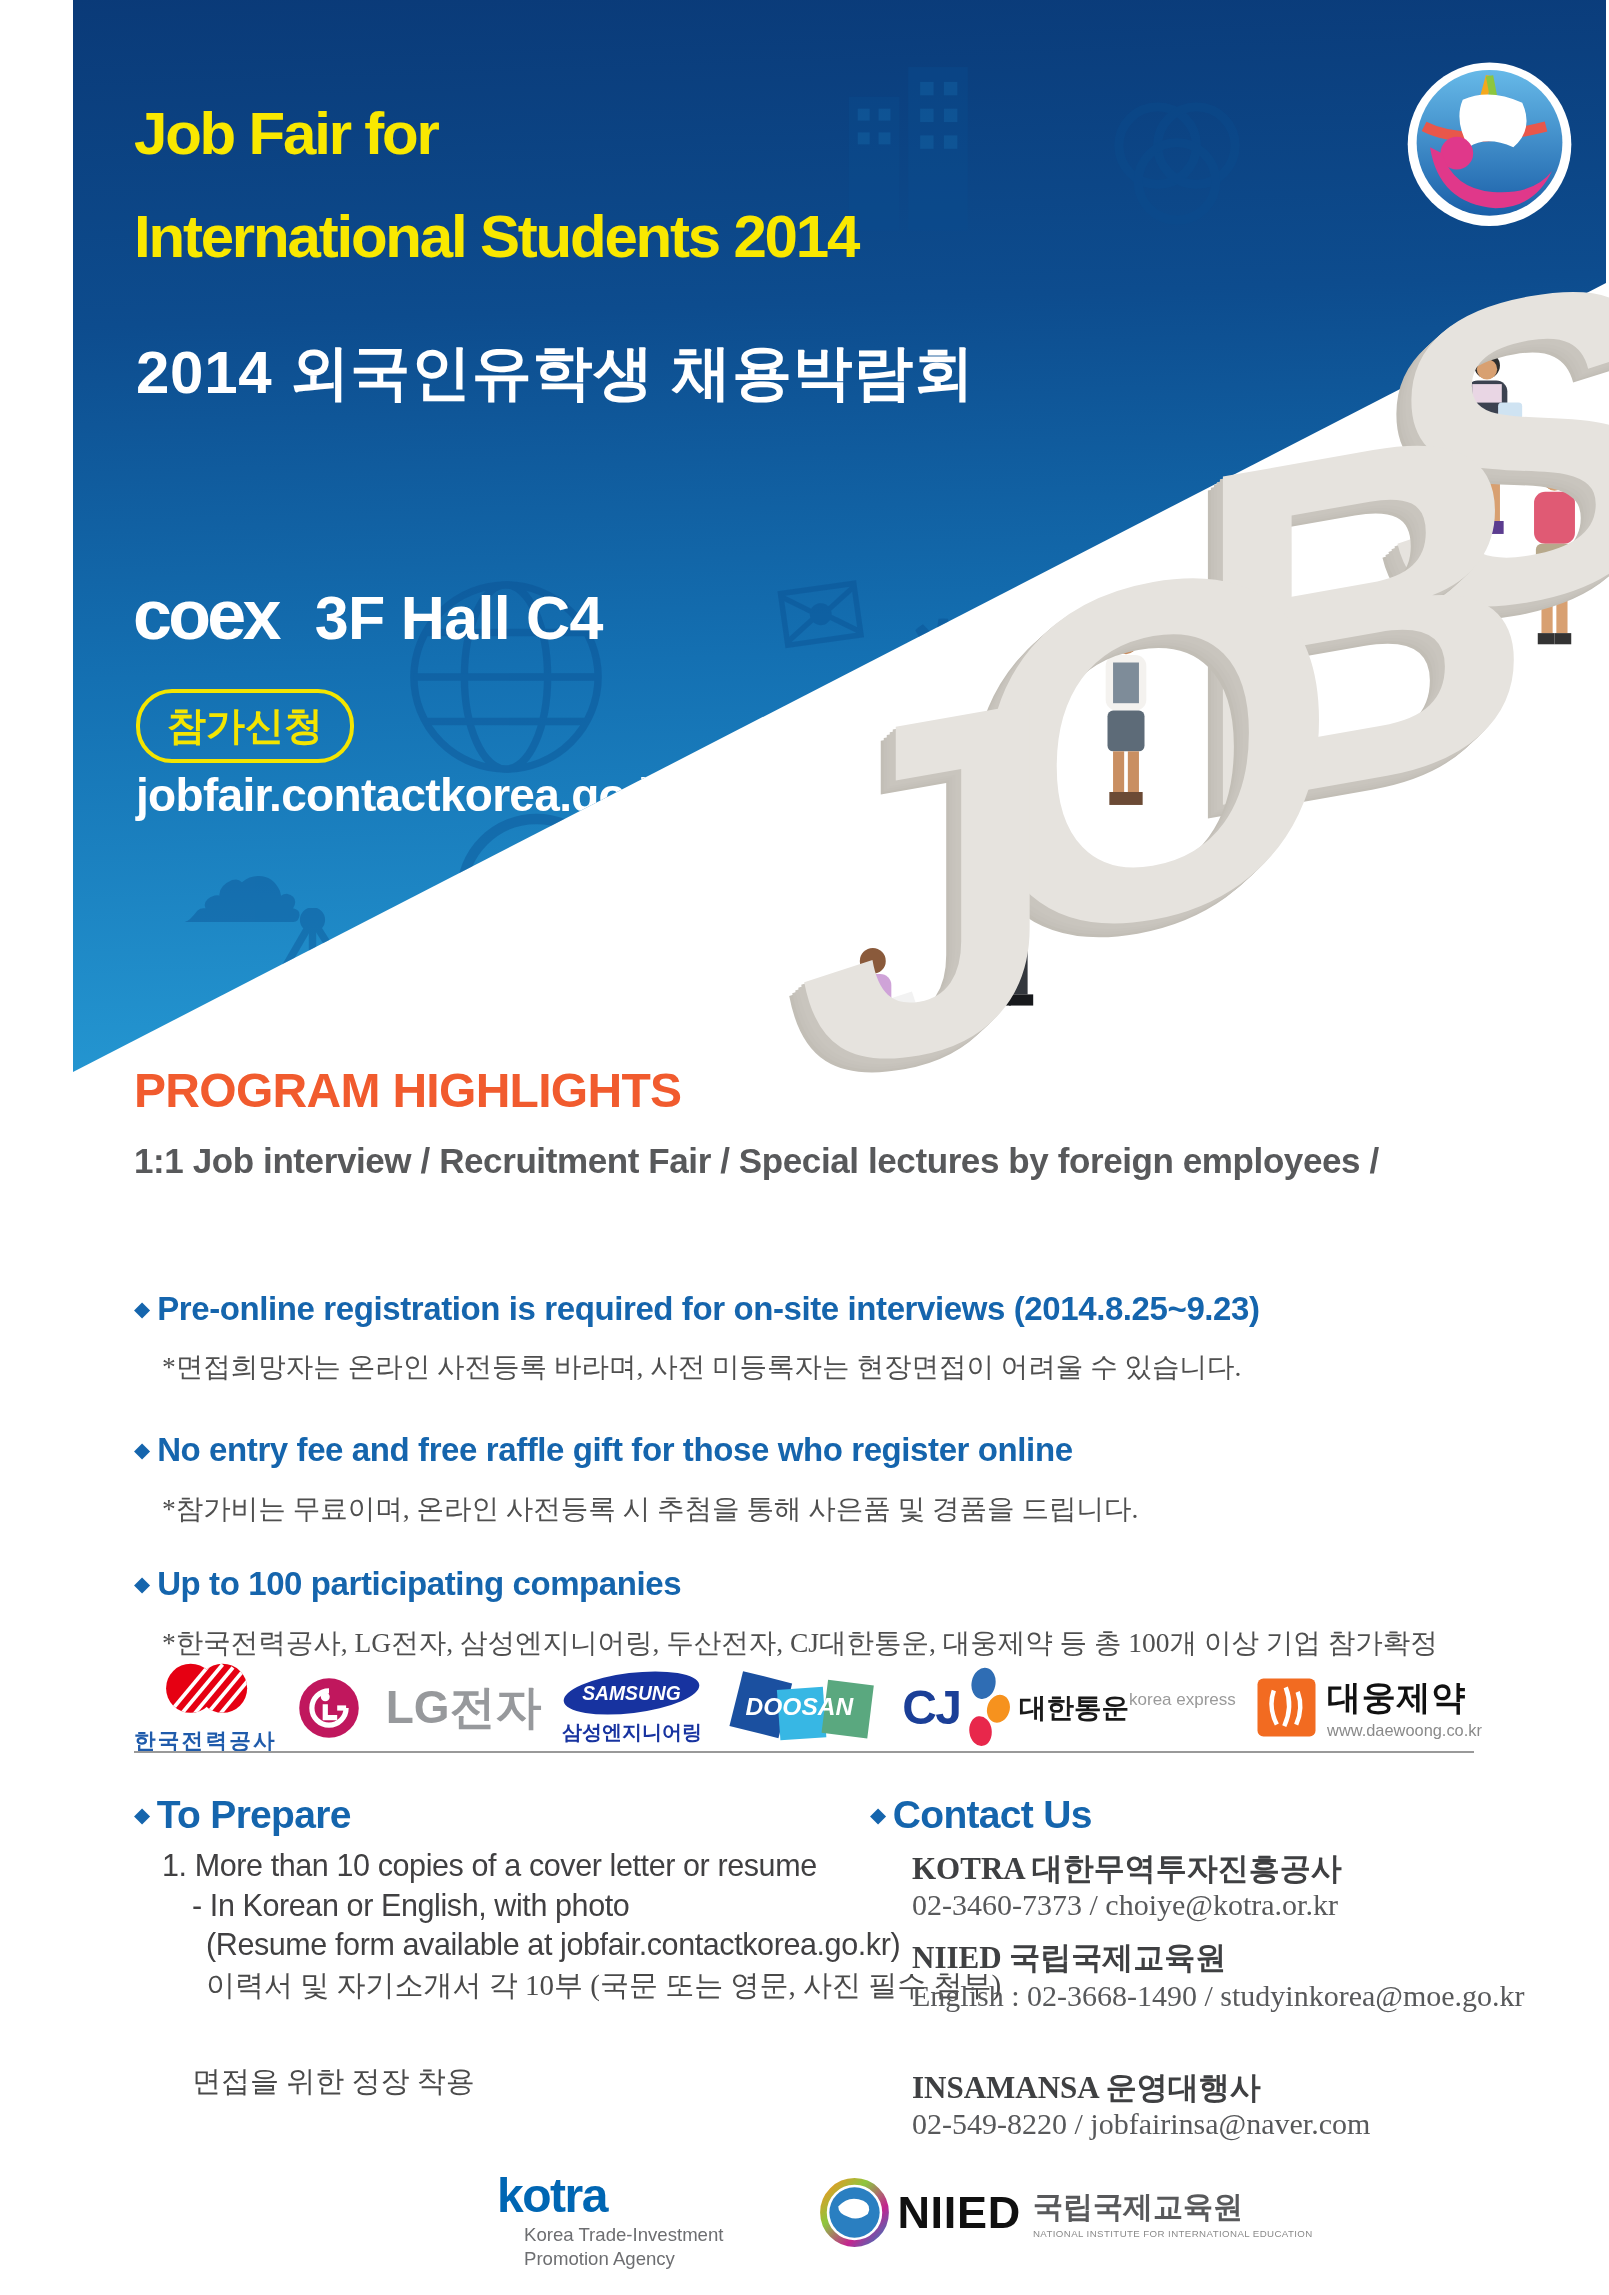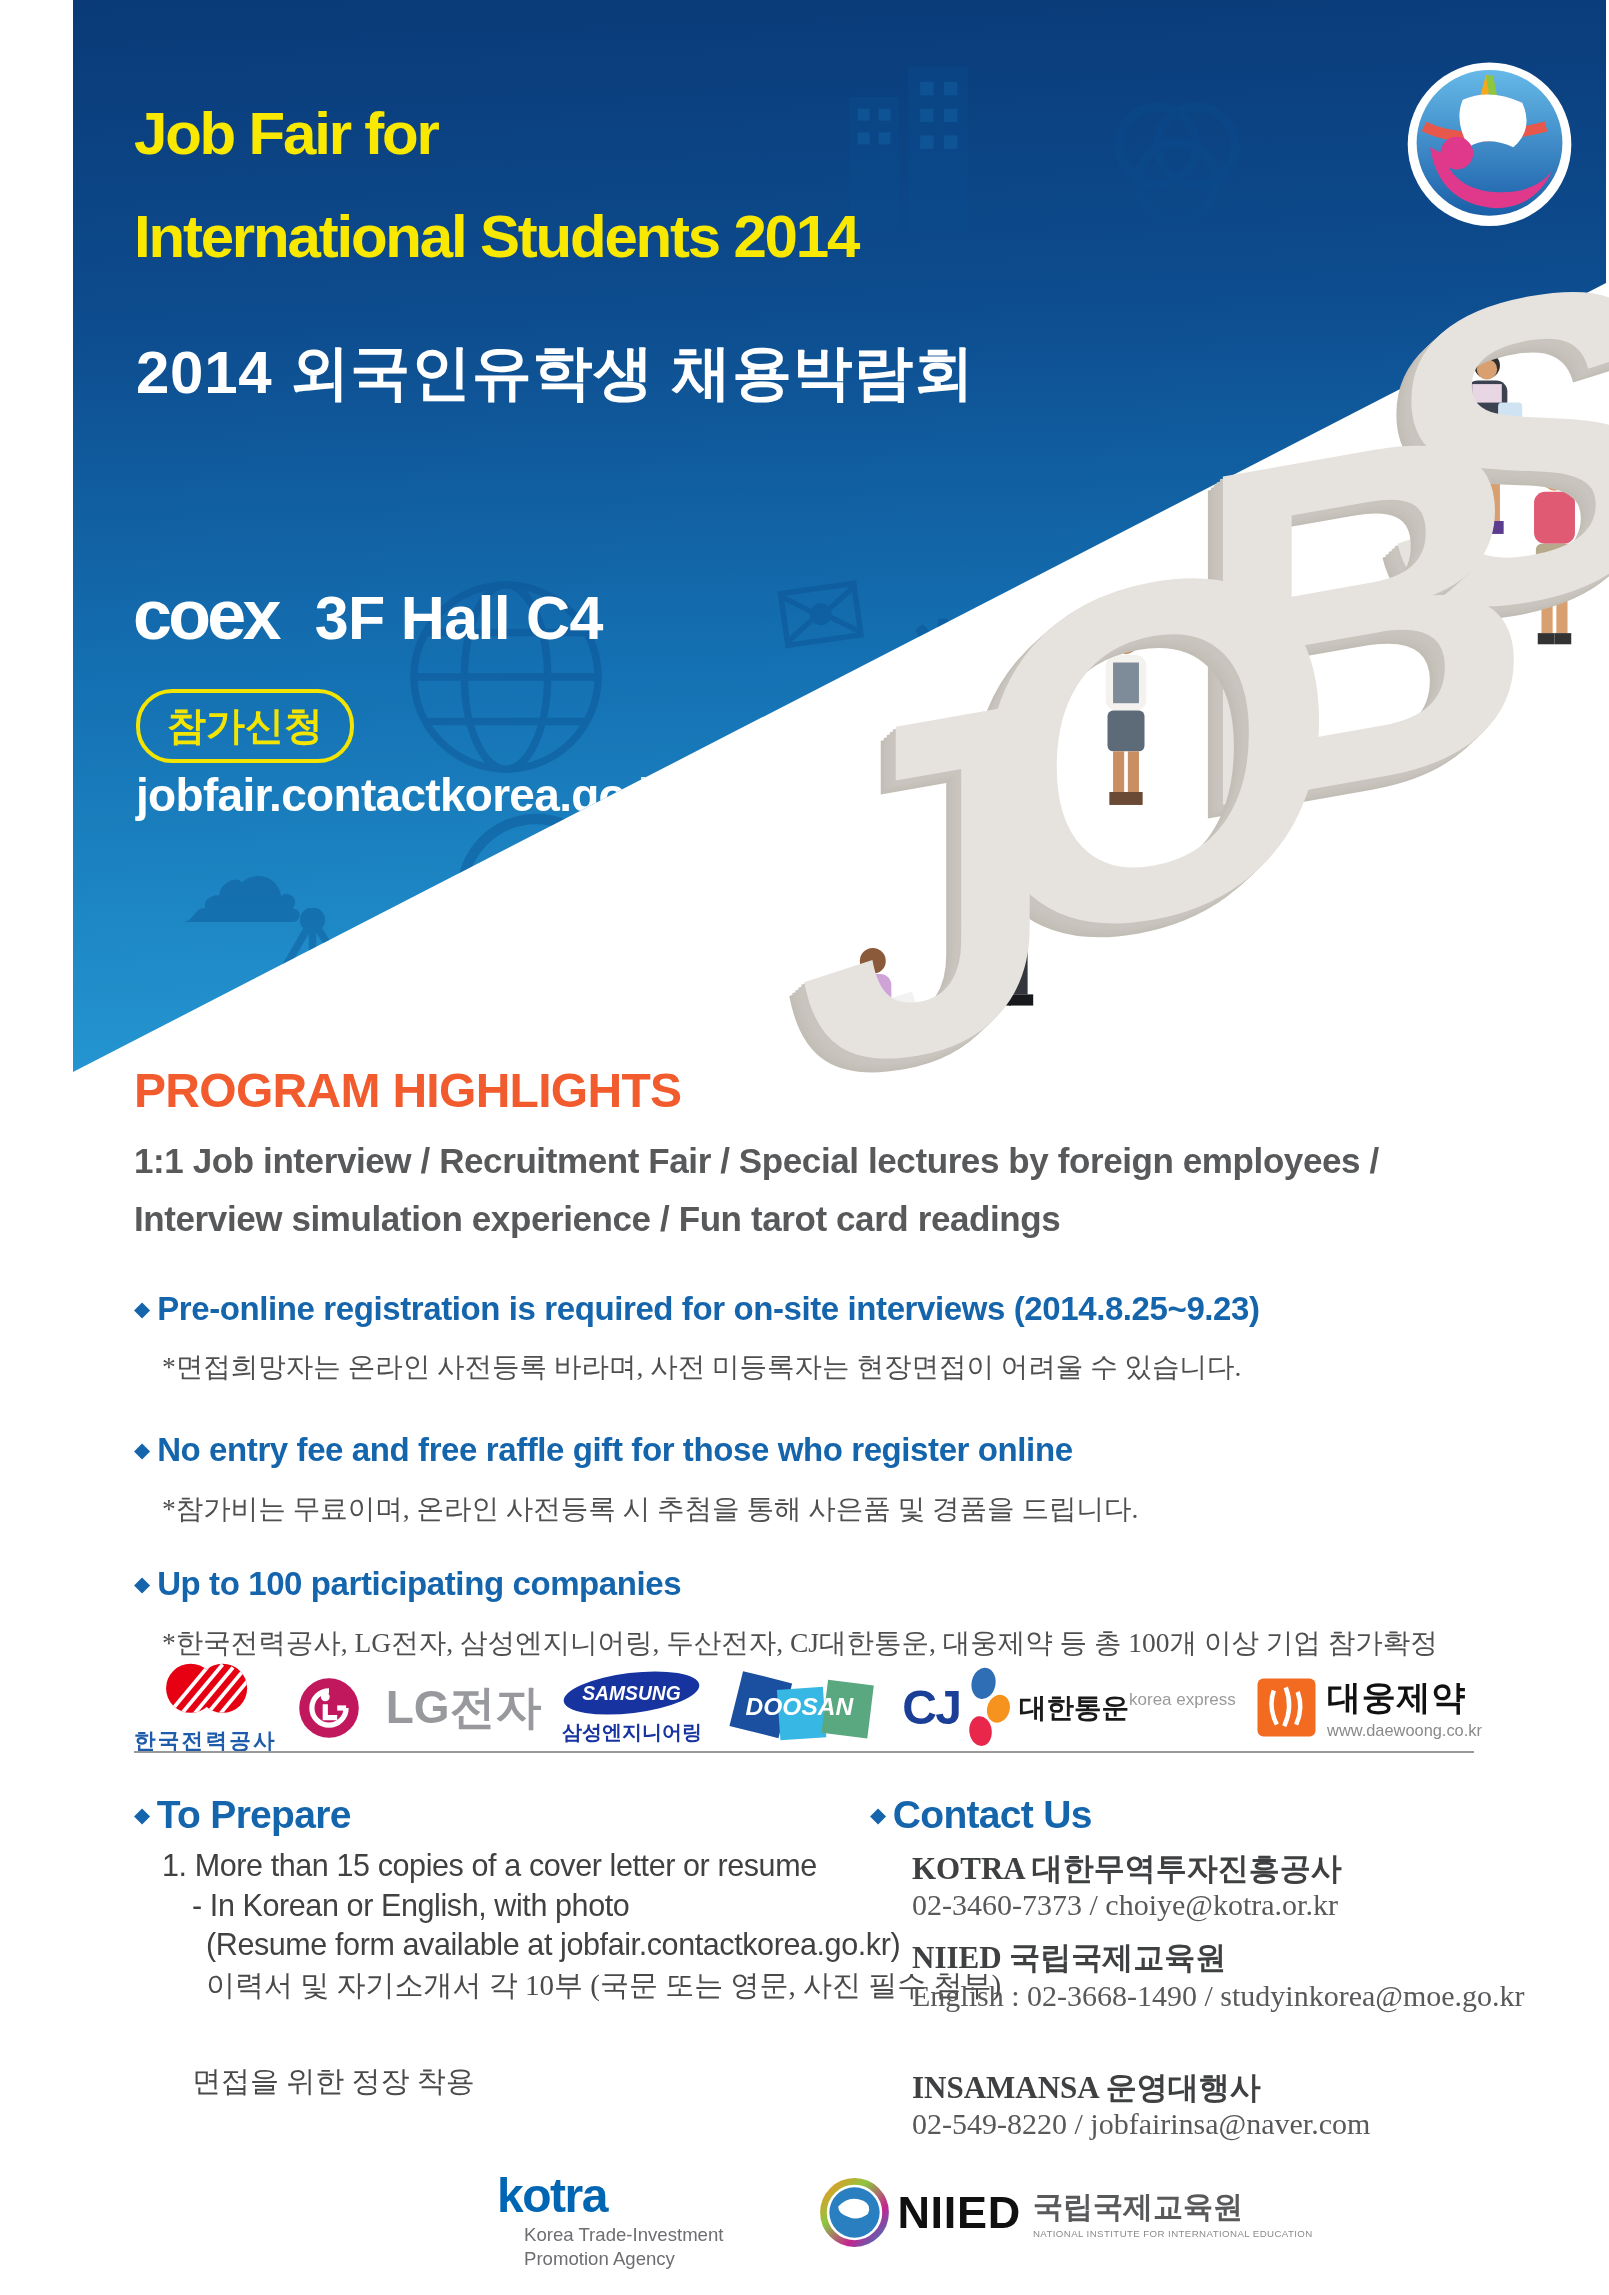--- a/index.html
+++ b/index.html
@@ -254,21 +254,20 @@
         <rect x="9" y="44" width="20" height="20" rx="3" fill="#b7a98c"></rect>
         <rect x="12" y="64" width="6" height="28" fill="#d8a071"></rect>
         <rect x="20" y="64" width="6" height="28" fill="#d8a071"></rect>
         <rect x="10" y="92" width="9" height="6" fill="#333"></rect>
         <rect x="19" y="92" width="9" height="6" fill="#333"></rect>
       </svg>
   </div>
 
   <div class="abs hl-heading" style="left:134px;top:1063px;">PROGRAM HIGHLIGHTS</div>
   <div class="abs hl-summary" style="left:134px;top:1141px;">1:1 Job interview / Recruitment Fair / Special lectures by foreign employees /</div>
-  <div class="abs hl-summary" style="left:134px;top:1199px;">Interview simulation experience / Fun tarot card readings</div>
 
   <div class="abs bullet-title" style="left:134px;top:1290px;">
     <span class="diamond">◆</span>
     <span>Pre-online registration is required for on-site interviews (2014.8.25~9.23)</span>
   </div>
   <div class="abs bullet-note" style="left:162px;top:1349px;">*면접희망자는 온라인 사전등록 바라며, 사전 미등록자는 현장면접이 어려울 수 있습니다.</div>
 
   <div class="abs bullet-title" style="left:134px;top:1431px;">
     <span class="diamond">◆</span>
     <span>No entry fee and free raffle gift for those who register online</span>
@@ -360,21 +359,21 @@
       </div>
     </div>
   </div>
 
   <div class="divider" style="left:134px;top:1751px;width:1340px;"></div>
 
   <div class="abs sec-heading" style="left:134px;top:1793px;">
     <span class="diamond">◆</span>
     <span>To Prepare</span>
   </div>
-  <div class="abs prep-line" style="left:162px;top:1848px;">1. More than 15 copies of a cover letter or resume</div>
+  <div class="abs prep-line" style="left:162px;top:1848px;">1. More than 10 copies of a cover letter or resume</div>
   <div class="abs prep-line" style="left:192px;top:1888px;">-  In Korean or English, with photo</div>
   <div class="abs prep-line" style="left:206px;top:1927px;">(Resume form available at jobfair.contactkorea.go.kr)</div>
   <div class="abs prep-kr" style="left:206px;top:1966px;">이력서 및 자기소개서 각 10부 (국문 또는 영문, 사진 필수 첨부)</div>
   <div class="abs prep-kr" style="left:192px;top:2062px;">면접을 위한 정장 착용</div>
 
   <div class="abs sec-heading" style="left:870px;top:1793px;">
     <span class="diamond">◆</span>
     <span>Contact Us</span>
   </div>
   <div class="abs ct-org" style="left:912px;top:1848px;">

